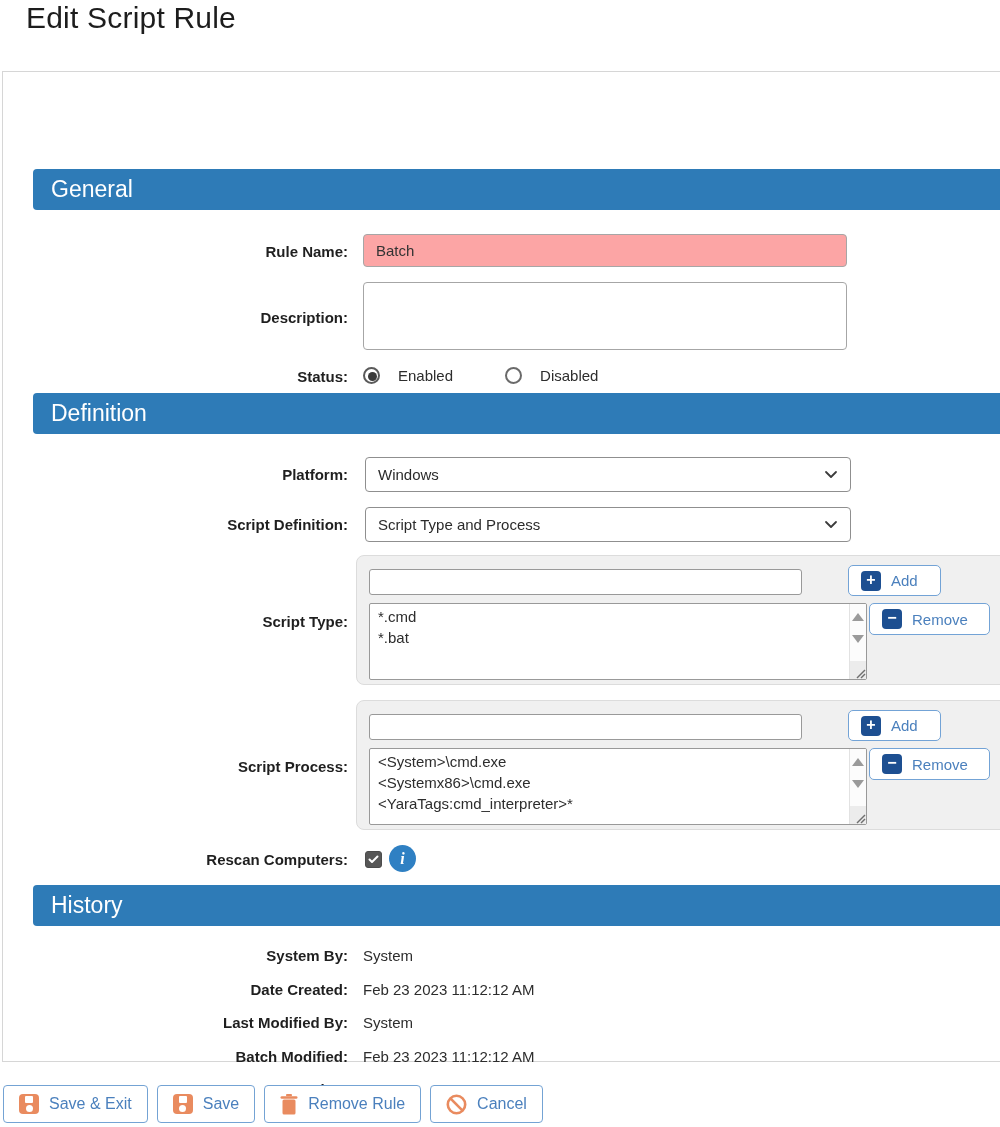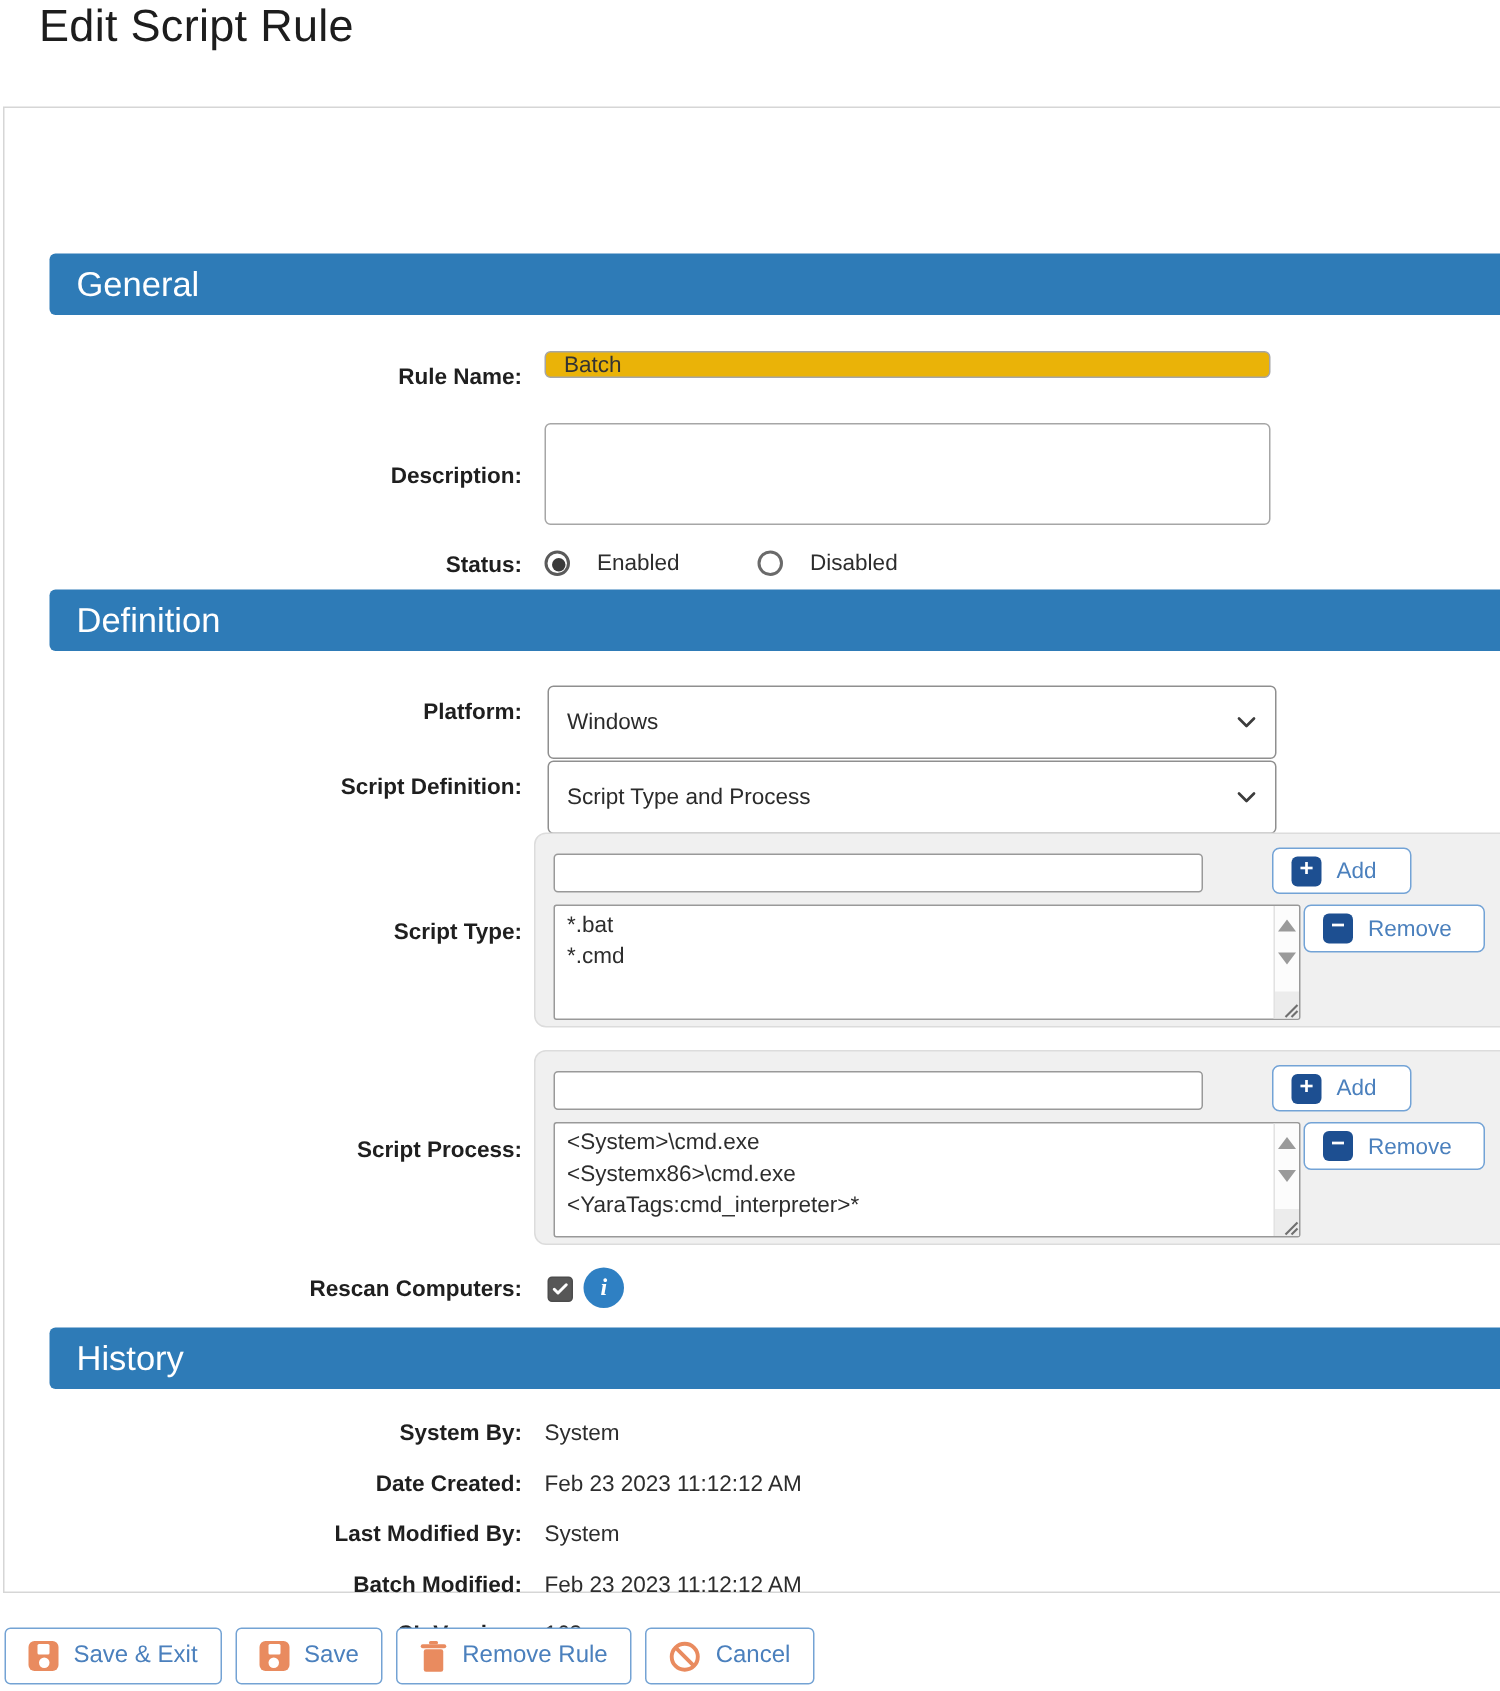--- a/index.html
+++ b/index.html
@@ -12,30 +12,30 @@
   .container { position:absolute; left:2px; top:71px; width:1060px; height:991px; background:#fff; border:1px solid #d6d6d6; }
 
   .section-bar { position:absolute; left:30px; width:1012px; height:41px; background:#2e7bb7; border-radius:4px; color:#fff; font-size:23px; font-weight:400; line-height:41px; padding-left:18px; }
   .bar-general { top:97px; }
   .bar-definition { top:321px; }
   .bar-history { top:813px; }
 
   .field-label { position:absolute; left:100px; width:245px; text-align:right; font-size:15px; font-weight:700; color:#1f1f1f; line-height:19px; }
   .field-value { position:absolute; left:360px; font-size:15px; color:#2d2d2d; line-height:19px; }
 
-  .text-input { position:absolute; left:360px; width:484px; height:18px; border:1px solid #a6a6a6; border-radius:4px; padding:0 12px; font-size:15px; color:#333; font-family:inherit; background:#eab308; outline:none; }
+  .text-input { position:absolute; left:360px; width:484px; height:33px; border:1px solid #a6a6a6; border-radius:4px; padding:0 12px; font-size:15px; color:#333; font-family:inherit; background:#fca5a5; outline:none; }
   .textarea { position:absolute; left:360px; top:210px; width:484px; height:68px; border:1px solid #a6a6a6; border-radius:4px; padding:6px 12px; font-size:15px; font-family:inherit; resize:none; outline:none; }
 
   .radio-row { position:absolute; left:360px; top:295px; display:flex; align-items:center; gap:18px; font-size:15px; color:#2d2d2d; }
   .radio { width:17px; height:17px; border-radius:50%; border:2px solid #6a6a6a; background:#fff; position:relative; flex:0 0 auto; }
   .radio.checked { border-color:#5a5a5a; }
   .radio.checked::after { content:""; position:absolute; left:3px; top:3px; width:9px; height:9px; border-radius:50%; background:#3a3a3a; }
   .radio-gap { width:16px; }
 
-  .select { position:absolute; left:362px; width:486px; height:49px; border:1px solid #8f8f8f; border-radius:4px; background:#fff; font-size:15px; color:#2b2b2b; display:flex; align-items:center; padding:0 12px; cursor:default; }
+  .select { position:absolute; left:362px; width:486px; height:35px; border:1px solid #8f8f8f; border-radius:4px; background:#fff; font-size:15px; color:#2b2b2b; display:flex; align-items:center; padding:0 12px; cursor:default; }
   .select .chev { margin-left:auto; display:flex; align-items:center; }
 
   .group-box { position:absolute; left:353px; width:690px; height:130px; background:#f0f0f0; border:1px solid #dcdcdc; border-radius:8px; }
 
   .mini-input { position:absolute; left:366px; width:433px; height:26px; border:1px solid #999; border-radius:3px; background:#fff; padding:0 8px; font-size:14px; font-family:inherit; outline:none; }
 
   .list-box { position:absolute; left:366px; width:498px; height:77px; background:#fff; border:1px solid #999; border-radius:2px; display:flex; overflow:hidden; }
   .list-content { flex:1; padding:2px 0 0 8px; font-size:15px; color:#2d2d2d; line-height:21px; white-space:nowrap; overflow:hidden; }
   .scroll-col { width:17px; border-left:1px solid #e2e2e2; background:#fcfcfc; display:flex; flex-direction:column; align-items:center; position:relative; }
   .tri-up { width:0; height:0; border-left:6px solid transparent; border-right:6px solid transparent; border-bottom:8px solid #9a9a9a; margin-top:9px; }
@@ -107,22 +107,22 @@
 
     <div class="group-box" style="top:483px"></div>
     <div class="field-label" style="top:540px">Script Type:</div>
     <input class="mini-input" style="top: 497px;" value="">
     <button class="pill-btn btn-add" style="left:845px; top:493px">
       <span class="sq-icon">+</span>
       <span>Add</span>
     </button>
     <div class="list-box" style="top:531px">
       <div class="list-content">
+        <div>*.cmd</div>
         <div>*.bat</div>
-        <div>*.cmd</div>
       </div>
       <div class="scroll-col">
         <span class="tri-up"></span>
         <span class="tri-down"></span>
         <span class="resize-corner">
           <svg width="12" height="12" viewBox="0 0 12 12">
               <line x1="3" y1="11" x2="11" y2="3" stroke="#6f6f6f" stroke-width="1.4"></line>
               <line x1="7" y1="11" x2="11" y2="7" stroke="#6f6f6f" stroke-width="1.4"></line>
             </svg>
         </span>

